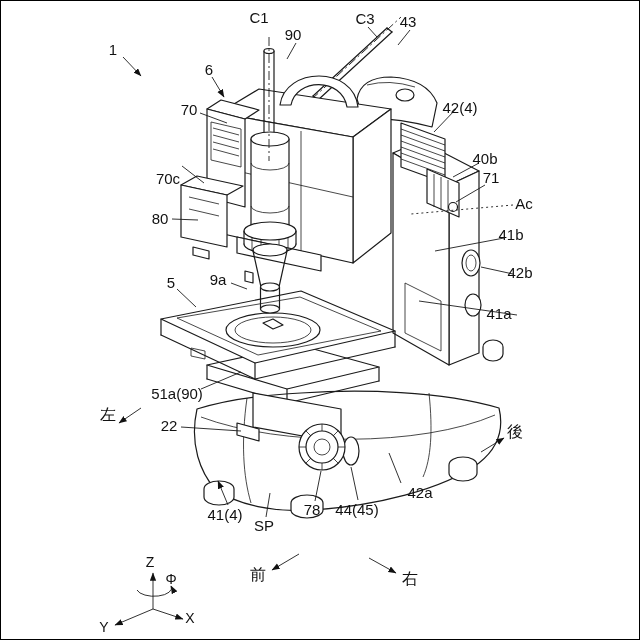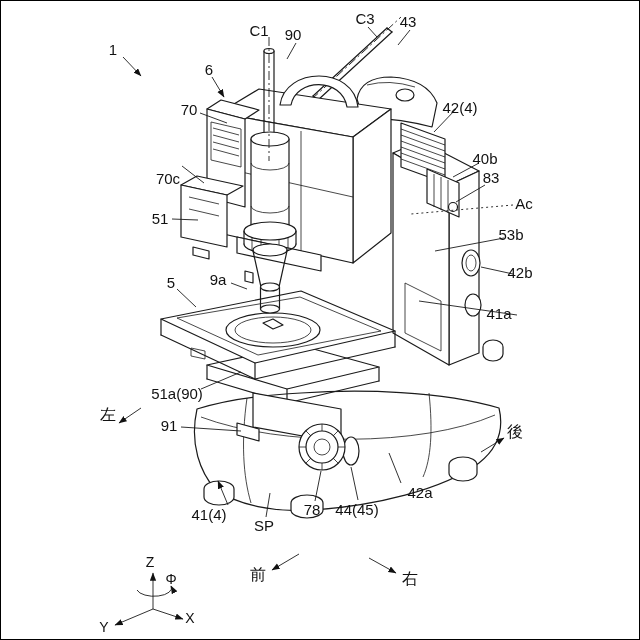--- a/index.html
+++ b/index.html
@@ -228,37 +228,37 @@
       <path class="leader" marker-end="url(#ah)" d="M152 608 L182 618"></path>
       <path class="leader" marker-end="url(#ah)" d="M152 608 L114 624"></path>
       <path class="leader" marker-end="url(#ah)" d="M136 589 a17 8 0 1 0 34 -4"></path>
     </g>
   </svg>
 
   <div class="label" style="left:112px;top:48px">1</div>
   <div class="label" style="left:208px;top:68px">6</div>
   <div class="label" style="left:188px;top:108px">70</div>
   <div class="label" style="left:167px;top:177px">70c</div>
-  <div class="label" style="left:159px;top:217px">51</div>
+  <div class="label" style="left:159px;top:217px">80</div>
   <div class="label" style="left:170px;top:281px">5</div>
   <div class="label" style="left:217px;top:278px">9a</div>
-  <div class="label" style="left:258px;top:29px">C1</div>
+  <div class="label" style="left:258px;top:16px">C1</div>
   <div class="label" style="left:292px;top:33px">90</div>
   <div class="label" style="left:364px;top:17px">C3</div>
   <div class="label" style="left:407px;top:20px">43</div>
   <div class="label" style="left:459px;top:106px">42(4)</div>
   <div class="label" style="left:484px;top:157px">40b</div>
-  <div class="label" style="left:490px;top:176px">83</div>
+  <div class="label" style="left:490px;top:176px">71</div>
   <div class="label" style="left:523px;top:202px">Ac</div>
-  <div class="label" style="left:510px;top:233px">53b</div>
+  <div class="label" style="left:510px;top:233px">41b</div>
   <div class="label" style="left:519px;top:271px">42b</div>
   <div class="label" style="left:498px;top:312px">41a</div>
   <div class="label" style="left:176px;top:392px">51a(90)</div>
-  <div class="label" style="left:168px;top:424px">91</div>
-  <div class="label" style="left:208px;top:513px">41(4)</div>
+  <div class="label" style="left:168px;top:424px">22</div>
+  <div class="label" style="left:224px;top:513px">41(4)</div>
   <div class="label" style="left:263px;top:524px">SP</div>
   <div class="label" style="left:311px;top:508px">78</div>
   <div class="label" style="left:356px;top:508px">44(45)</div>
   <div class="label" style="left:419px;top:491px">42a</div>
 
   <div class="label jp" style="left:107px;top:414px">左</div>
   <div class="label jp" style="left:514px;top:431px">後</div>
   <div class="label jp" style="left:257px;top:574px">前</div>
   <div class="label jp" style="left:409px;top:578px">右</div>
 

